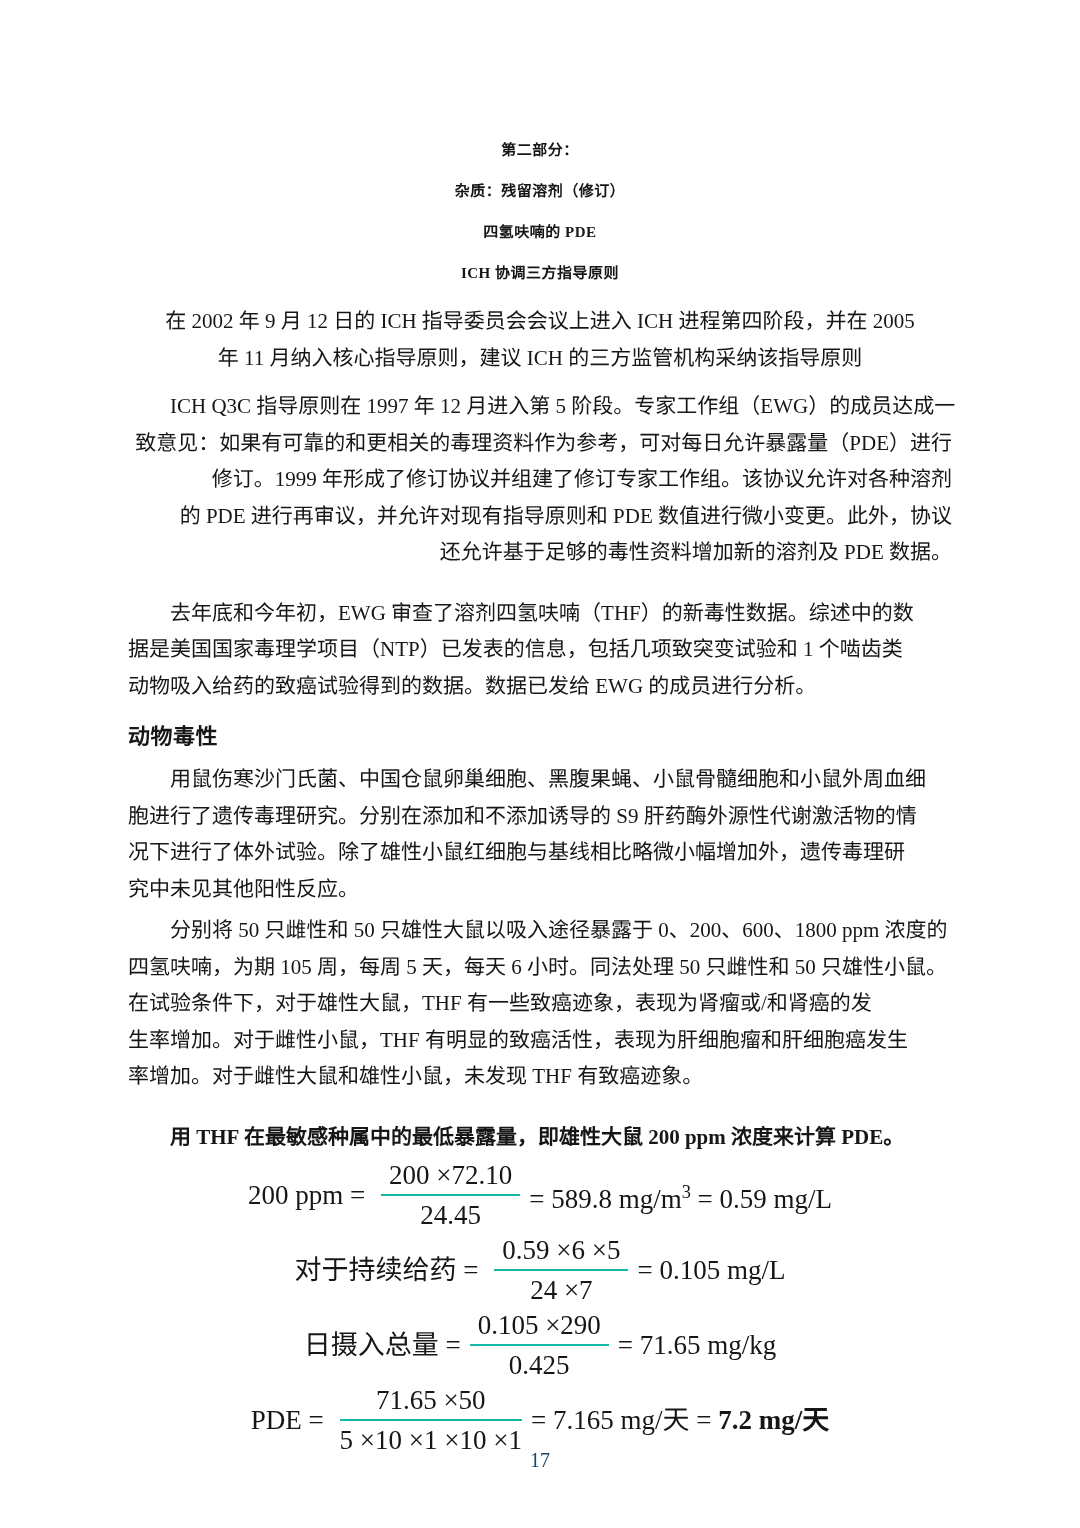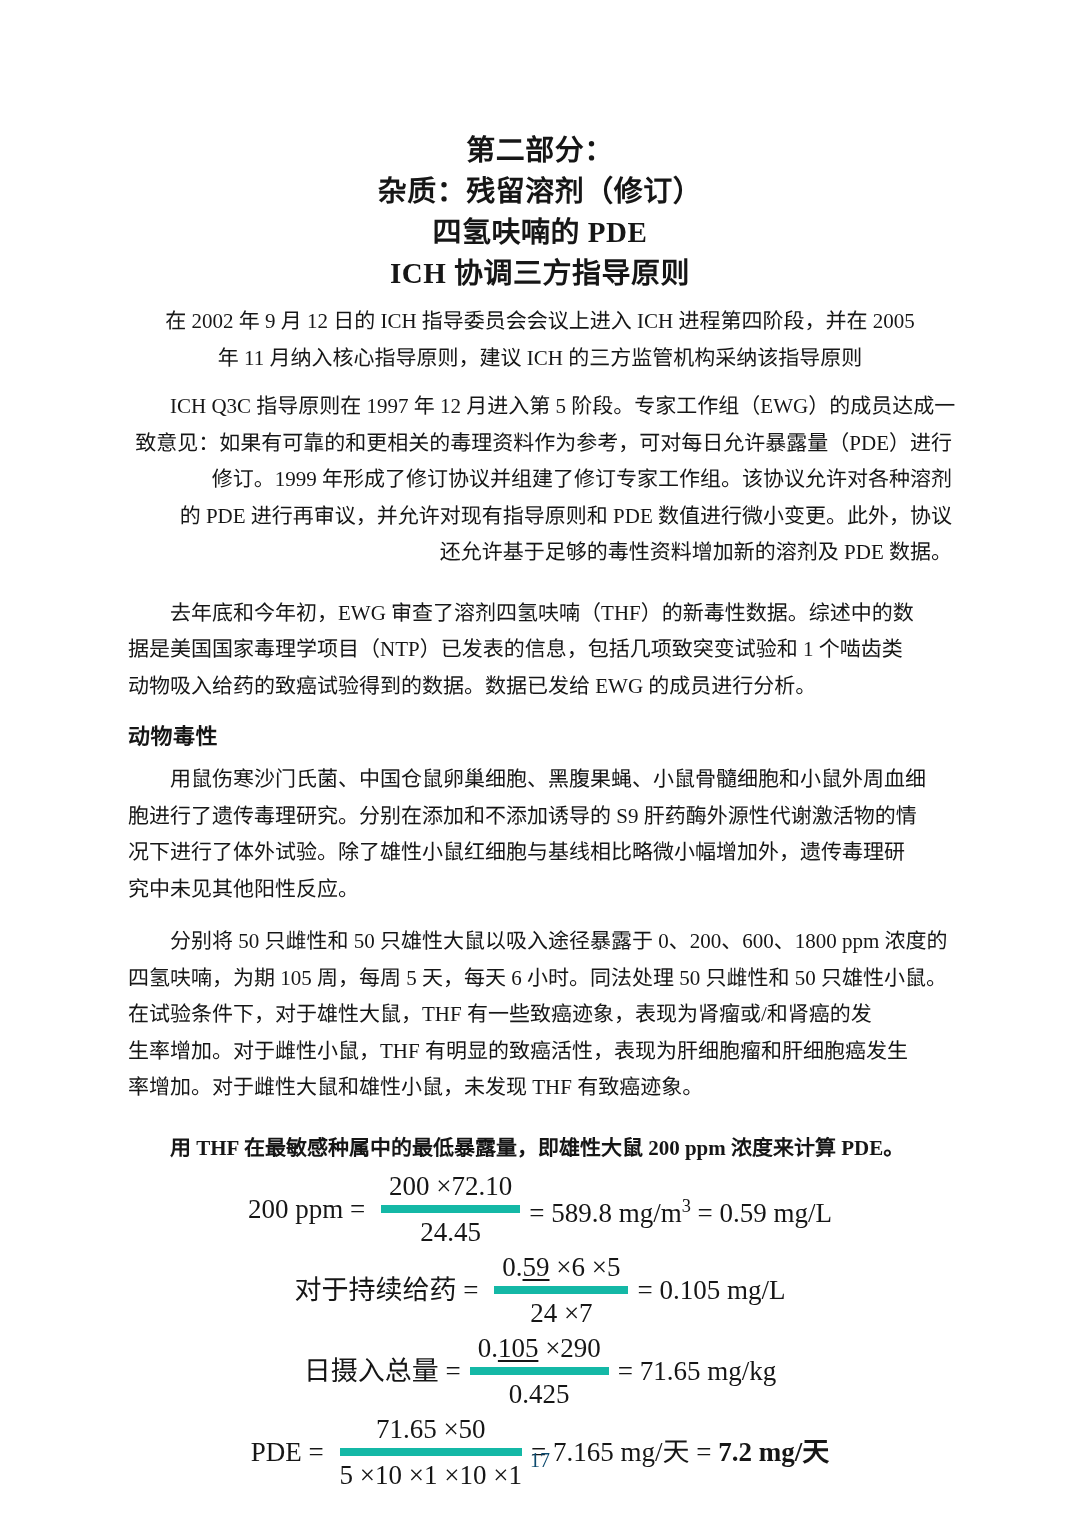--- a/index.html
+++ b/index.html
@@ -11,41 +11,41 @@
     font-family: "Liberation Serif", "DejaVu Serif", serif;
     position: relative;
     overflow: hidden;
   }
   .page { padding: 130px 128px 0 128px; }
 
   
   .title-block .t-line {
     text-align: center;
     font-weight: 700;
-    font-size: 29px;
+    font-size: 15px;
     line-height: 41px;
     letter-spacing: 0.5px;
   }
 
   
   .intro { margin-top: 9px; }
   .intro .c-line {
     text-align: center;
     font-size: 21px;
     line-height: 37px;
   }
 
   
   .para { font-size: 21px; line-height: 36.5px; }
   .para .line { white-space: nowrap; }
   .para.indent-first .line:first-child { text-indent: 2em; }
   .mt-p1 { margin-top: 11px; text-align: right; }
   .mt-p2 { margin-top: 24px; }
   .mt-p3 { margin-top: 11px; }
-  .mt-p4 { margin-top: 16px; }
+  .mt-p4 { margin-top: 5px; }
   .mt-p5 { margin-top: 24px; font-weight: bold; }
 
   
   .heading {
     margin-top: 14px;
     font-size: 22px;
     font-weight: 700;
     letter-spacing: 0.5px;
   }
 
@@ -57,30 +57,30 @@
     line-height: 30px;
   }
   .frac {
     display: inline-block;
     vertical-align: middle;
     text-align: center;
     margin: 0 9px;
   }
   .frac .num {
     display: block;
-    border-bottom: 8px solid #14b8a6;
+    border-bottom: 2px solid #14b8a6;
     padding: 0 8px 4px 8px;
   }
   .frac .den {
     display: block;
     padding-top: 4px;
   }
   .f-part { vertical-align: middle; }
   .f-bold { font-weight: 700; }
-  .u-num { text-decoration: underline; text-underline-offset: 3px; }
+  .u-num { text-underline-offset: 3px; }
   sup.f-sup { font-size: 68%; vertical-align: super; }
 
   
   .page-number {
     position: absolute;
     left: 0; right: 0;
     bottom: 56px;
     text-align: center;
     font-size: 20px;
     color: #0c4a6e;

